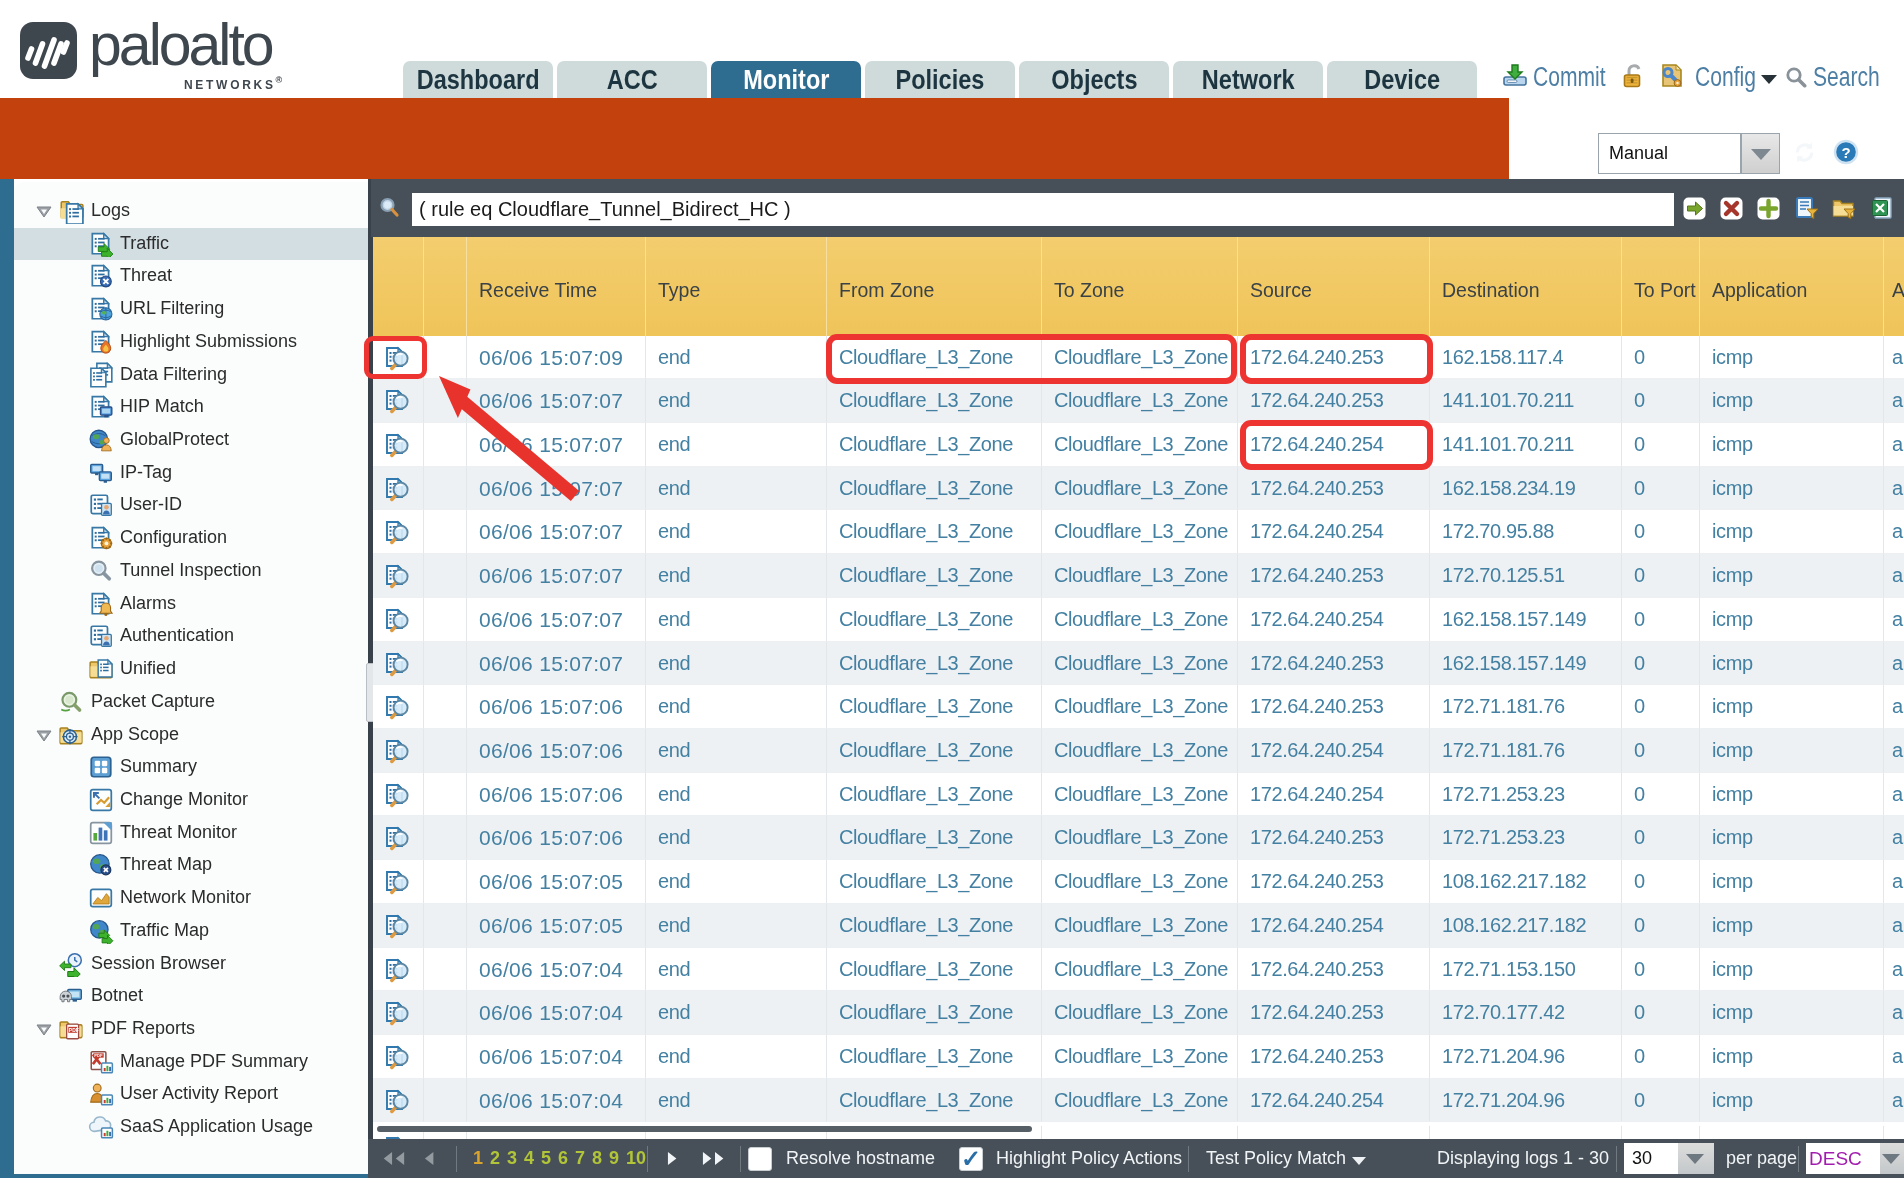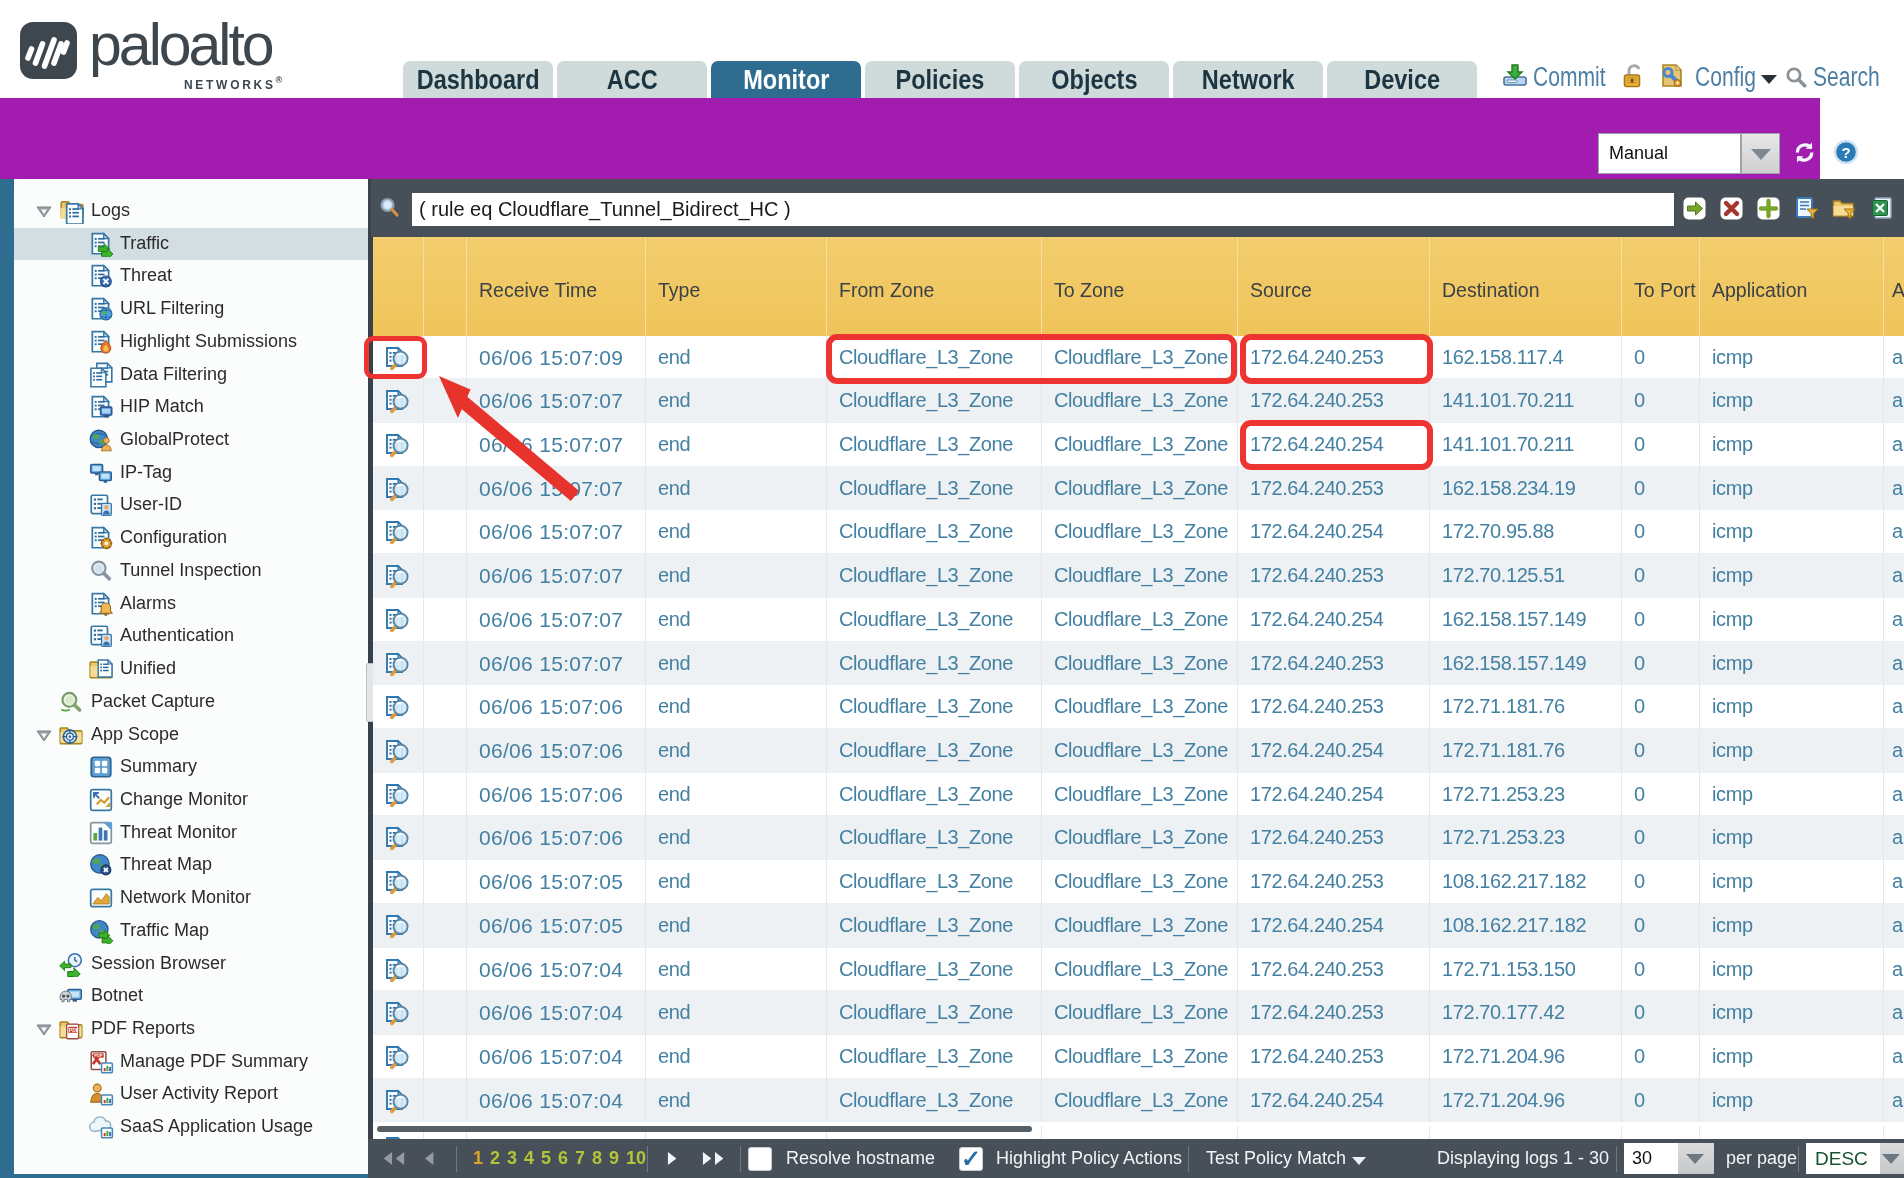--- a/index.html
+++ b/index.html
@@ -9,21 +9,21 @@
 #logo{position:absolute;left:20px;top:22px}
 #logotext{position:absolute;left:89px;top:11px;font-size:59px;color:#3e464e;letter-spacing:-3px}
 #logonet{position:absolute;left:184px;top:75px;font-size:12px;color:#3e464e;letter-spacing:2.7px;font-weight:bold}
 .tab{position:absolute;top:61px;height:37px;width:150px;background:#cfdada;border-radius:7px 7px 0 0;
      color:#1c3540;font-size:28px;font-weight:bold;text-align:center;line-height:38px}
 .tab span{display:inline-block;transform:scaleX(0.84)}
 .tab.on{background:#2e6d90;color:#fff}
 .toplink{position:absolute;top:62px;height:30px;color:#4d7ea4;font-size:27px;line-height:30px;transform-origin:left center;transform:scaleX(0.78)}
 .tlico{position:absolute;top:62px}
 
-#band{position:absolute;left:0;top:98px;width:1820px;height:81px;background:#a21caf}
+#band{position:absolute;left:0;top:98px;width:1509px;height:81px;background:#c2410c}
 #manual{position:absolute;left:1598px;top:35px;width:143px;height:41px;background:#fff;border:1px solid #9aa4ac;
         font-size:18px;color:#111;line-height:39px;padding-left:10px}
 #manualbtn{position:absolute;left:1741px;top:35px;width:39px;height:41px;background:linear-gradient(#e8e8e8,#cfcfcf);border:1px solid #9aa4ac}
 .selarr{position:absolute;left:9px;top:15px;width:0;height:0;border:10px solid transparent;border-top:11px solid #7e8890;border-bottom:none}
 #helptxt{position:absolute;left:1861px;top:41px;color:#fff;font-size:19px}
 
 #leftstrip{position:absolute;left:0;top:179px;width:14px;height:999px;background:#2e6d90}
 #sidebar{position:absolute;left:14px;top:182px;width:354px;height:992px;background:#fbfcfc;border-radius:9px 0 0 0;overflow:hidden}
 #sbsep{position:absolute;left:368px;top:179px;width:5px;height:960px;background:#39424a}
 #sbhandle{position:absolute;left:366px;top:663px;width:9px;height:59px;background:#e4e7e9;border:1px solid #b9bfc4;border-radius:2px}
@@ -1203,21 +1203,21 @@
   <span class="bb" style="left:1206px;top:1148px">Test Policy Match</span>
   <span class="abs" style="left:1352px;top:1157px;width:0;height:0;border:7px solid transparent;border-top:8px solid #eef1f3"></span>
   <span class="bb" style="left:1437px;top:1148px">Displaying logs 1 - 30</span>
   <div class="bbsep" style="left:1616px"></div>
   <div class="abs" style="left:1624px;top:1143px;width:54px;height:31px;background:#fff;font-size:18px;color:#111;line-height:31px;padding-left:8px">30</div>
   <div class="abs" style="left:1678px;top:1143px;width:36px;height:31px;background:linear-gradient(#dcdcdc,#c4c8ca)">
       <span class="selarr" style="left:8px;top:11px;border-width:9px;border-top-width:10px;border-top-color:#6e7880"></span>
     </div>
   <span class="bb" style="left:1726px;top:1148px">per page</span>
   <div class="bbsep" style="left:1798px"></div>
-  <div class="abs" style="left:1806px;top:1143px;width:74px;height:31px;background:#fff;font-size:19px;color:#14532d;line-height:31px;padding-left:9px">DESC</div>
+  <div class="abs" style="left:1806px;top:1143px;width:74px;height:31px;background:#fff;font-size:19px;color:#a21caf;line-height:31px;padding-left:3px">DESC</div>
   <div class="abs" style="left:1880px;top:1143px;width:24px;height:31px;background:linear-gradient(#dcdcdc,#c4c8ca)">
       <span class="selarr" style="left:2px;top:11px;border-width:9px;border-top-width:10px;border-top-color:#6e7880"></span>
     </div>
 
   <div class="redrect" style="left:364px;top:336px;width:63px;height:43px;border-width:5px;border-radius:9px"></div>
   <div class="redrect" style="left:826px;top:334px;width:411px;height:50px"></div>
   <div class="redrect" style="left:1240px;top:334px;width:193px;height:50px"></div>
   <div class="redrect" style="left:1240px;top:420px;width:193px;height:50px"></div>
   <svg class="abs" style="left:425px;top:365px" width="165" height="145" viewBox="0 0 165 145">
     <polygon points="14,11 45.5,24.4 32.9,53.0" fill="#e8332c"></polygon>

